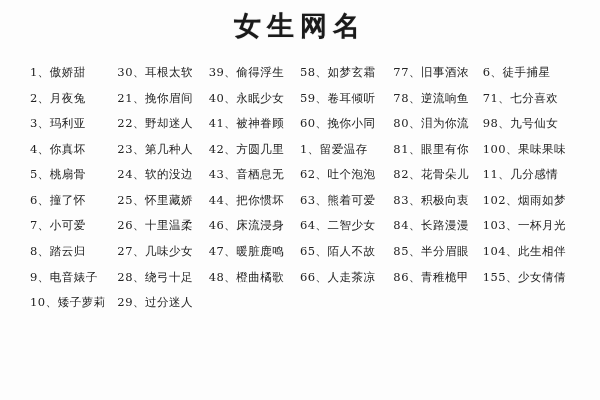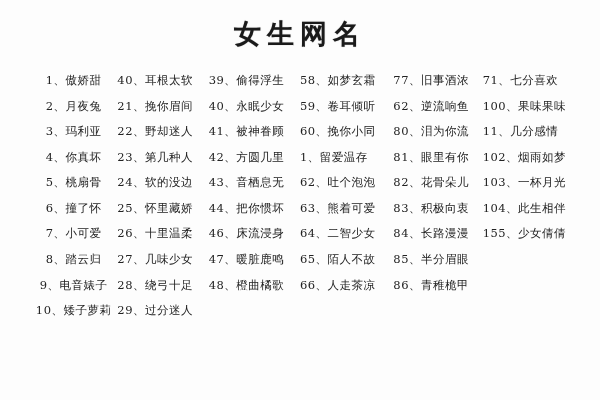--- a/index.html
+++ b/index.html
@@ -20,21 +20,21 @@
     background: #fdfdfd;
     box-sizing: border-box;
   }
   .title {
     text-align: center;
     font-family: "DejaVu Serif", "Liberation Serif", serif;
     font-size: 27px;
     font-weight: bold;
     letter-spacing: 6px;
     color: #1a1a1a;
-    padding-top: 16px;
+    padding-top: 8px;
     padding-bottom: 6px;
     text-shadow: 0 0 1px rgba(0,0,0,0.35);
   }
   .columns {
     display: flex;
     flex-direction: row;
     justify-content: space-between;
     padding: 16px 26px 0 26px;
     box-sizing: border-box;
   }
@@ -45,21 +45,21 @@
   }
   .entry {
     font-family: "DejaVu Serif", "Liberation Serif", serif;
     font-size: 11.5px;
     color: #222222;
     line-height: 1.05;
     margin-bottom: 13.5px;
     white-space: nowrap;
     letter-spacing: 0.5px;
   }
-  .col-1 .entry { padding-left: 4px; text-align: center; }
+  .col-1 .entry { padding-left: 4px; }
   .col-5 .entry { padding-left: 2px; }
 </style>
 </head>
 <body>
 
 <div class="page">
 
   <div class="title">女生网名</div>
 
   <div class="columns">
@@ -71,21 +71,21 @@
       <div class="entry">4、你真坏</div>
       <div class="entry">5、桃扇骨</div>
       <div class="entry">6、撞了怀</div>
       <div class="entry">7、小可爱</div>
       <div class="entry">8、踏云归</div>
       <div class="entry">9、电音婊子</div>
       <div class="entry">10、矮子萝莉</div>
     </div>
 
     <div class="col col-2">
-      <div class="entry">40、耳根太软</div>
+      <div class="entry">30、耳根太软</div>
       <div class="entry">21、挽你眉间</div>
       <div class="entry">22、野却迷人</div>
       <div class="entry">23、第几种人</div>
       <div class="entry">24、软的没边</div>
       <div class="entry">25、怀里藏娇</div>
       <div class="entry">26、十里温柔</div>
       <div class="entry">27、几味少女</div>
       <div class="entry">28、绕弓十足</div>
       <div class="entry">29、过分迷人</div>
     </div>
@@ -109,32 +109,34 @@
       <div class="entry">1、留爱温存</div>
       <div class="entry">62、吐个泡泡</div>
       <div class="entry">63、熊着可爱</div>
       <div class="entry">64、二智少女</div>
       <div class="entry">65、陌人不故</div>
       <div class="entry">66、人走茶凉</div>
     </div>
 
     <div class="col col-5">
       <div class="entry">77、旧事酒浓</div>
-      <div class="entry">62、逆流响鱼</div>
+      <div class="entry">78、逆流响鱼</div>
       <div class="entry">80、泪为你流</div>
       <div class="entry">81、眼里有你</div>
       <div class="entry">82、花骨朵儿</div>
       <div class="entry">83、积极向衷</div>
       <div class="entry">84、长路漫漫</div>
       <div class="entry">85、半分眉眼</div>
       <div class="entry">86、青稚桅甲</div>
     </div>
 
     <div class="col col-6">
+      <div class="entry">6、徒手捕星</div>
       <div class="entry">71、七分喜欢</div>
+      <div class="entry">98、九号仙女</div>
       <div class="entry">100、果味果味</div>
       <div class="entry">11、几分感情</div>
       <div class="entry">102、烟雨如梦</div>
       <div class="entry">103、一杯月光</div>
       <div class="entry">104、此生相伴</div>
       <div class="entry">155、少女倩倩</div>
     </div>
 
   </div>
 </div>

